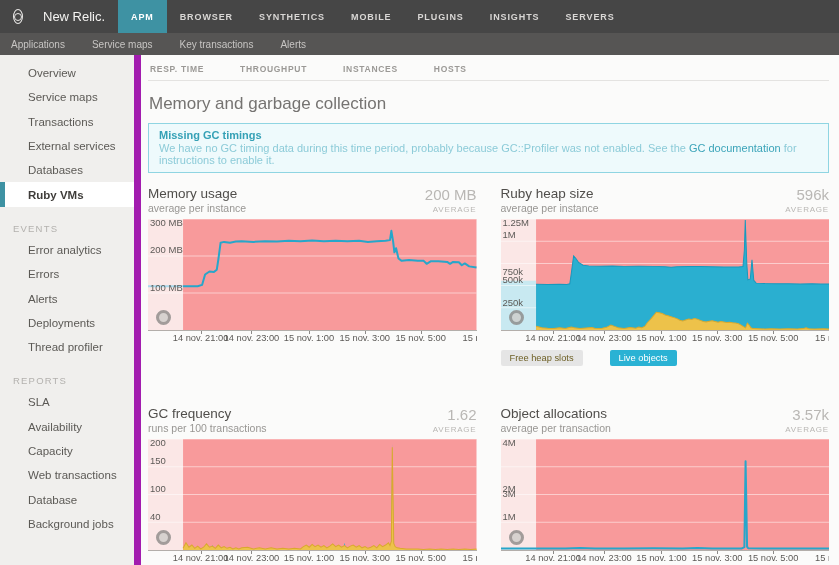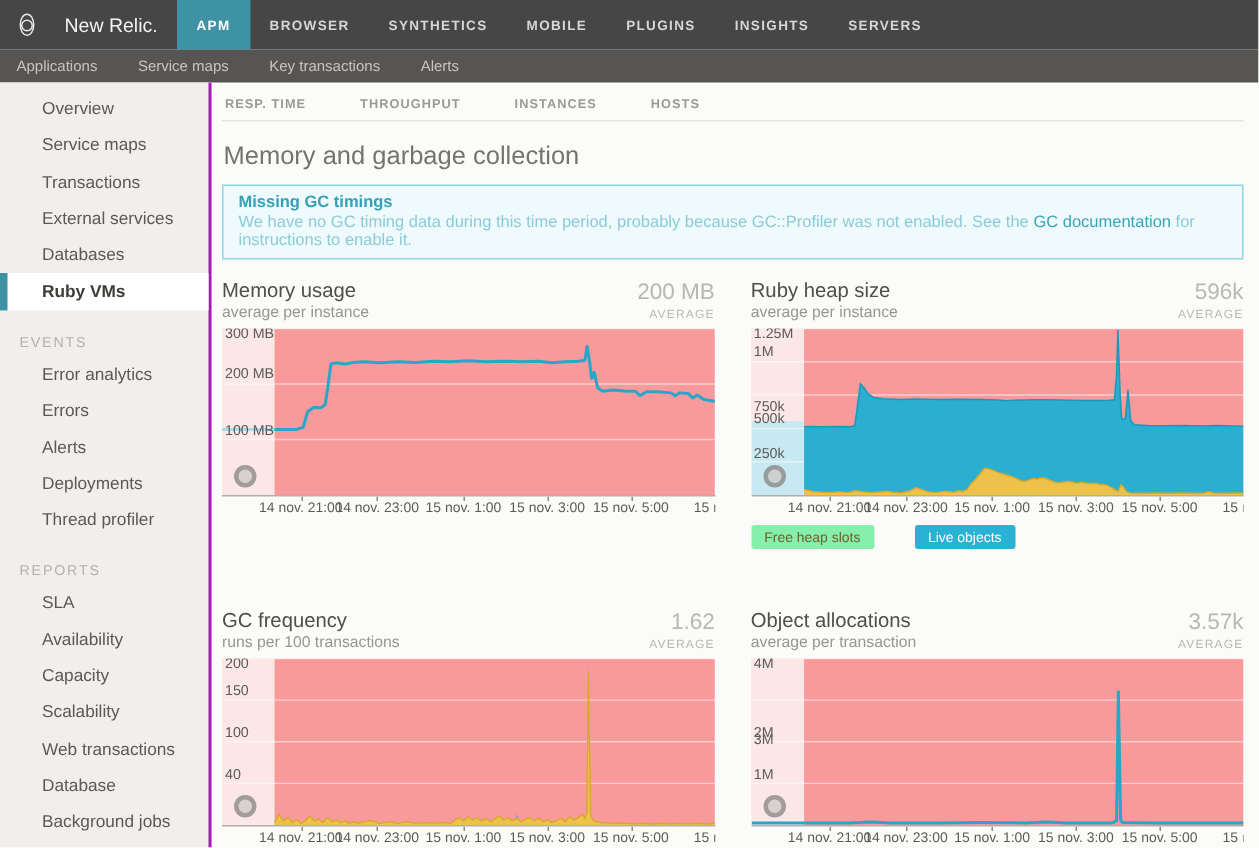--- a/index.html
+++ b/index.html
@@ -16,21 +16,21 @@
   .brand-icon::before { content:""; width:6px; height:6px; border:1.5px solid #e9e8e6; border-radius:50%; }
   .brand-name { font-size:13px; color:#f4f3f1; white-space:nowrap; }
   .tn-items { display:flex; align-items:stretch; }
   .tn-item { display:flex; align-items:center; padding:0 13px; font-size:9px; font-weight:bold; letter-spacing:.9px; color:#d9d7d5; cursor:pointer; }
   .tn-item.active { background:var(--accent,#3e92a3); color:#fff; }
   
   .subnav { height:22px; background:#565554; display:flex; align-items:center; padding-left:11px; gap:27px; }
   .sn-item { font-size:10px; color:#c7c5c3; cursor:pointer; white-space:nowrap; }
   
   .layout { display:flex; height:510px; }
-  .sidebar { width:141px; background:#f0efed; border-right:2px solid #a21caf; padding-top:6px; flex:none; }
+  .sidebar { width:141px; background:#f0efed; border-right:7px solid #a21caf; padding-top:6px; flex:none; }
   .side-item { height:24.3px; display:flex; align-items:center; padding-left:28px; font-size:11.5px; color:#5b5955; cursor:pointer; }
   .side-item.active { background:#fff; border-left:5px solid var(--accent,#3e92a3); padding-left:23px; font-weight:bold; color:#3f3d3a; }
   .side-header { margin:16px 0 4px; padding-left:13px; font-size:9.5px; letter-spacing:1.2px; color:#b3b1ae; }
   .content { flex:1; min-width:0; padding:0 10px 0 7px; }
   
   .tabs { display:flex; gap:36px; margin-top:6px; padding:3px 0 6px 2px; border-bottom:1px solid #e4e3e1; }
   .tab { font-size:8.5px; font-weight:bold; letter-spacing:.7px; color:#9b9996; cursor:pointer; }
   .page-title { font-size:17px; font-weight:400; color:#757371; margin:13px 0 9px 1px; }
   .alert-box { border:1px solid #8fd5e2; background:#eefafc; padding:5px 10px 6px; }
   .alert-title { font-size:11px; font-weight:bold; color:#35a1b6; margin-bottom:1px; }
@@ -90,21 +90,20 @@
       <div class="side-header">EVENTS</div>
       <div class="side-item">Error analytics</div>
       <div class="side-item">Errors</div>
       <div class="side-item">Alerts</div>
       <div class="side-item">Deployments</div>
       <div class="side-item">Thread profiler</div>
       <div class="side-header">REPORTS</div>
       <div class="side-item">SLA</div>
       <div class="side-item">Availability</div>
       <div class="side-item">Capacity</div>
-      <div class="side-item">Scalability</div>
       <div class="side-item">Web transactions</div>
       <div class="side-item">Database</div>
       <div class="side-item">Background jobs</div>
     </div>
 
   <div class="content">
     <div class="tabs">
         <div class="tab">RESP. TIME</div>
         <div class="tab">THROUGHPUT</div>
         <div class="tab">INSTANCES</div>
@@ -199,21 +198,21 @@
             <span class="xtick-label" style="left: 31.5%;">14 nov. 23:00</span>
             <div class="xtick-mark" style="left: 49%;"></div>
             <span class="xtick-label" style="left: 49%;">15 nov. 1:00</span>
             <div class="xtick-mark" style="left: 66%;"></div>
             <span class="xtick-label" style="left: 66%;">15 nov. 3:00</span>
             <div class="xtick-mark" style="left: 83%;"></div>
             <span class="xtick-label" style="left: 83%;">15 nov. 5:00</span>
             <span class="xtick-label" style="left: 100%;">15 nov</span>
           </div>
           <div class="legend">
-            <span class="badge" style="background: #86efac; color: rgb(110, 96, 38);">Free heap slots</span>
+            <span class="badge" style="background: #e5e5e5; color: rgb(110, 96, 38);">Free heap slots</span>
             <span class="badge" style="background: rgb(42, 178, 212); color: rgb(255, 255, 255);">Live objects</span>
           </div>
         </div>
         <div class="chart-card">
           <div class="ch-head">
             <div class="ch-titles">
               <div class="ch-title">GC frequency</div>
               <div class="ch-sub">runs per 100 transactions</div>
             </div>
             <div class="ch-avg">

